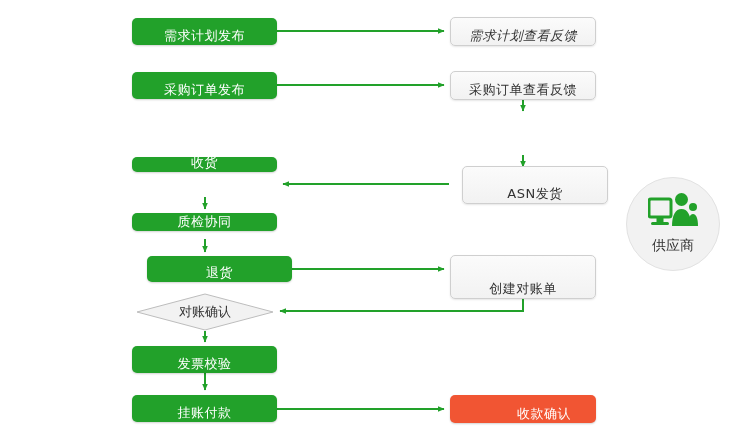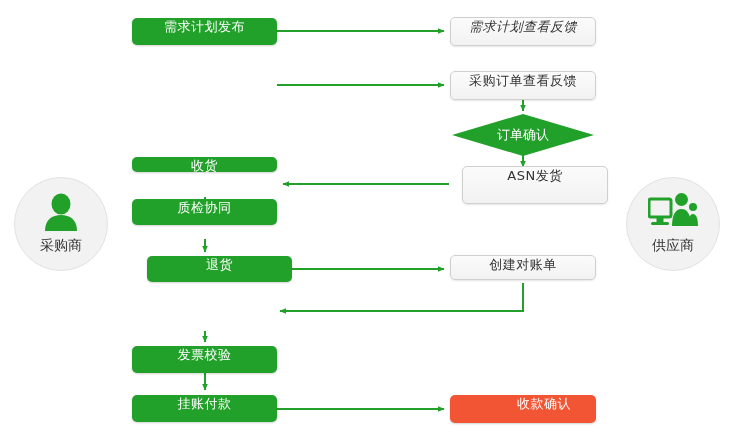--- a/index.html
+++ b/index.html
@@ -8,21 +8,21 @@
     background:#ffffff;
     font-family:"DejaVu Sans","Liberation Sans",sans-serif;
     overflow:hidden;
   }
   #stage{position:relative;width:731px;height:436px;}
   #wires{position:absolute;left:0;top:0;width:731px;height:436px;}
 
   .node{
     position:absolute;
     box-sizing:border-box;
-    display:flex;align-items:flex-start;justify-content:center;
+    display:flex;align-items:flex-end;justify-content:center;
     font-size:13px;
     letter-spacing:.5px;
     white-space:nowrap;
     z-index:3;
   }
 
   
   .box-green{
     background:#22a12a;
     color:#ffffff;
@@ -105,91 +105,85 @@
       <path d="M523,283 L523,311 L280,311" marker-end="url(#ah)"></path>
 
       <path d="M205,331 L205,342" marker-end="url(#ah)"></path>
 
       <path d="M205,373 L205,390" marker-end="url(#ah)"></path>
 
       <path d="M277,409 L444,409" marker-end="url(#ah)"></path>
     </g>
   </svg>
 
-  <div class="persona" style="left:14px;top:177px;width:92px;height:92px;">
-    <span class="pglyph">
-      <svg width="40" height="38" viewBox="0 0 40 38" xmlns="http://www.w3.org/2000/svg">
-        <ellipse cx="20" cy="11" rx="9.5" ry="10.5" fill="#22a12a"></ellipse>
-        <path d="M4,38 C4,26.5 11,22 20,22 C29,22 36,26.5 36,38 Z" fill="#22a12a"></path>
-      </svg>
-    </span>
-    <span class="plabel">采购商</span>
-  </div>
 
   <div class="persona" style="left:626px;top:177px;width:92px;height:92px;">
     <span class="pglyph">
       <svg width="50" height="38" viewBox="0 0 50 38" xmlns="http://www.w3.org/2000/svg">
         <rect x="1" y="6" width="22" height="18" rx="2" fill="none" stroke="#22a12a" stroke-width="3"></rect>
         <rect x="8.5" y="24" width="7" height="5" fill="#22a12a"></rect>
         <rect x="3" y="29" width="18" height="3" rx="1.5" fill="#22a12a"></rect>
         <circle cx="33.5" cy="6.5" r="6.5" fill="#22a12a"></circle>
         <path d="M24,33 C24,22 27.5,16 33.5,16 C39.5,16 43,22 43,33 Z" fill="#22a12a"></path>
         <circle cx="45" cy="14" r="4" fill="#22a12a"></circle>
         <path d="M40,33 C40,25 42,21 45,21 C48,21 50,25 50,33 Z" fill="#22a12a"></path>
       </svg>
     </span>
     <span class="plabel">供应商</span>
   </div>
 
   <div class="node box-green" style="left:132px;top:18px;width:145px;height:27px;">
     <span>需求计划发布</span>
   </div>
 
+  <div class="node box-green" style="left:132px;top:72px;width:145px;height:27px;">
+    <span>采购订单发布</span>
+  </div>
 
   <div class="node box-green" style="left:132px;top:157px;width:145px;height:15px;">
     <span>收货</span>
   </div>
 
-  <div class="node box-green" style="left:132px;top:199px;width:145px;height:26px;">
+  <div class="node box-green" style="left:132px;top:213px;width:145px;height:18px;">
     <span>质检协同</span>
   </div>
 
   <div class="node box-green" style="left:147px;top:256px;width:145px;height:26px;">
     <span>退货</span>
   </div>
 
+  <div class="diamond diamond-gray" style="left:136px;top:293px;width:138px;height:38px;">
+    <svg class="dshape" viewBox="0 0 138 38" preserveAspectRatio="none" xmlns="http://www.w3.org/2000/svg">
+      <polygon points="69,1 137,19 69,37 1,19" fill="#f2f2f2" stroke="#bdbdbd" stroke-width="1"></polygon>
+    </svg>
+    <span class="dlabel">对账确认</span>
+  </div>
 
   <div class="node box-green" style="left:132px;top:395px;width:145px;height:27px;">
     <span>挂账付款</span>
   </div>
 
   <div class="node box-green" style="left:132px;top:346px;width:145px;height:27px;">
     <span>发票校验</span>
   </div>
 
   <div class="node box-gray" style="left:450px;top:17px;width:146px;height:29px;font-style:italic;">
     <span>需求计划查看反馈</span>
   </div>
 
   <div class="node box-gray" style="left:450px;top:71px;width:146px;height:29px;">
     <span>采购订单查看反馈</span>
   </div>
 
-  <div class="diamond diamond-green" style="left:452px;top:114px;width:142px;height:42px;">
-    <svg class="dshape" viewBox="0 0 142 42" preserveAspectRatio="none" xmlns="http://www.w3.org/2000/svg">
-      <polygon points="71,0 142,21 71,42 0,21" fill="#22a12a"></polygon>
-    </svg>
-    <span class="dlabel">订单确认</span>
-  </div>
 
   <div class="node box-gray" style="left:450px;top:166px;width:146px;height:38px;margin-left:12px;">
     <span>ASN发货</span>
   </div>
 
-  <div class="node box-gray" style="left:450px;top:255px;width:146px;height:25px;">
+  <div class="node box-gray" style="left:450px;top:255px;width:146px;height:44px;">
     <span>创建对账单</span>
   </div>
 
   <div class="node box-red" style="left:450px;top:395px;width:146px;height:28px;padding-left:42px;">
     <span>收款确认</span>
   </div>
 
 </div>
 
 </body></html>

